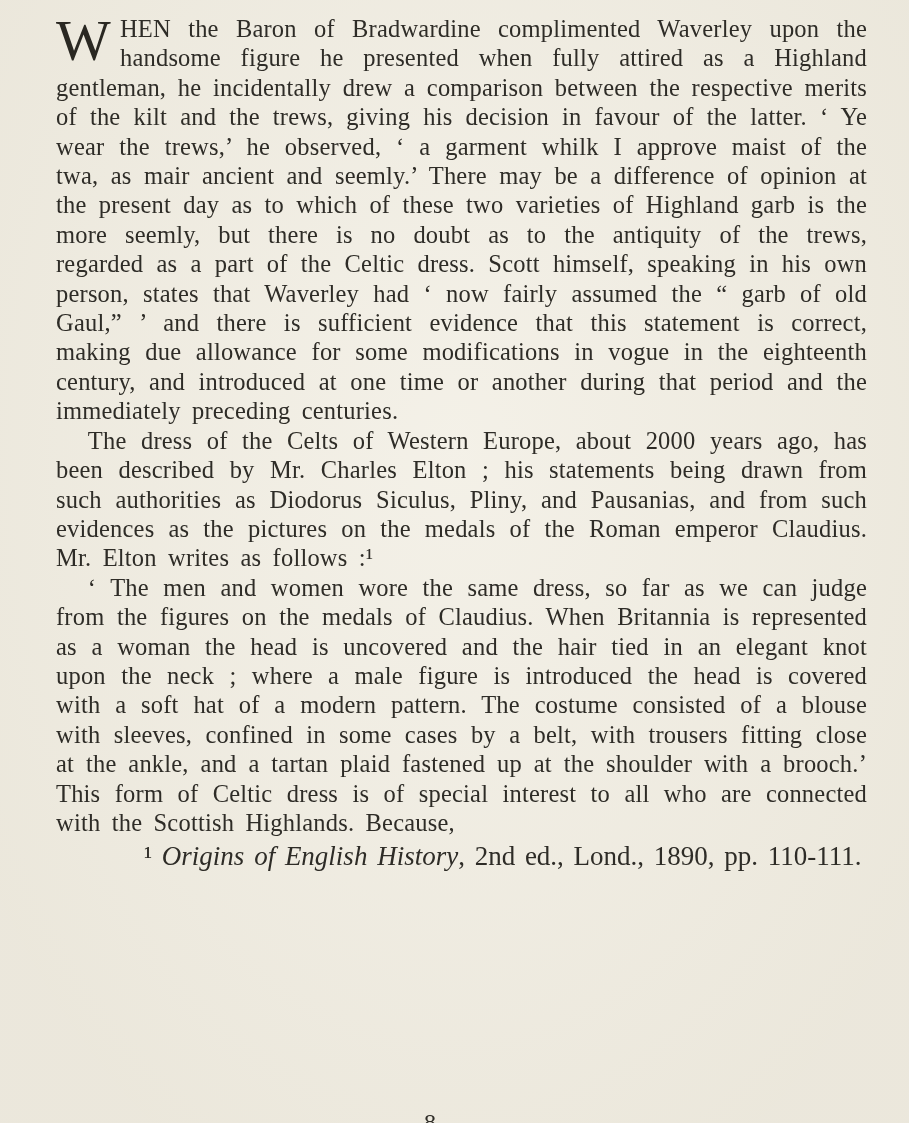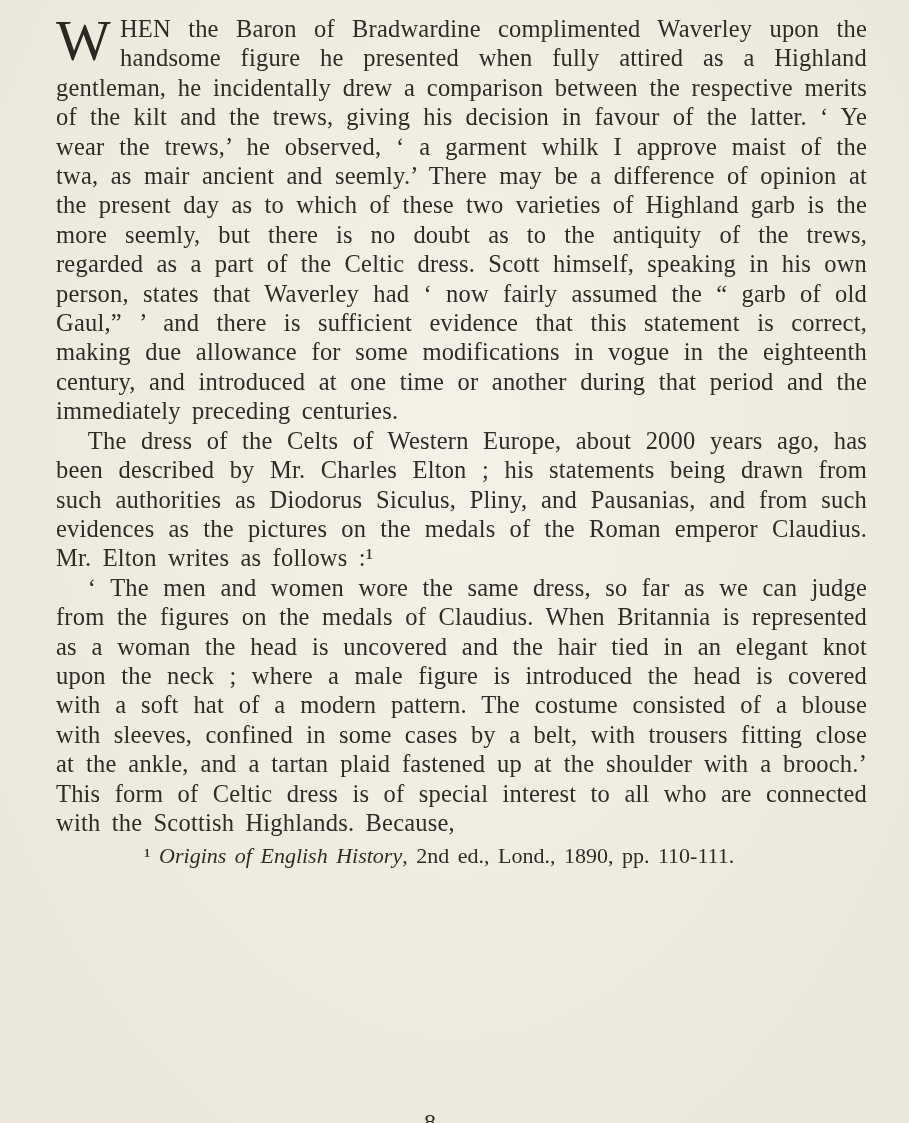--- a/index.html
+++ b/index.html
@@ -37,21 +37,21 @@
     float: left;
     font-size: 58px;
     line-height: 48px;
     padding: 3px 9px 0 0;
     font-weight: 400;
     color: #2a2822;
   }
   .footnote {
     margin-top: 6px;
     padding-left: 88px;
-    font-size: 22px;
+    font-size: 27px;
     line-height: 26px;
     word-spacing: 3px;
   }
   .fn-title {
     font-style: italic;
   }
   .pagenum {
     position: absolute;
     left: 424px;
     bottom: -13px;

